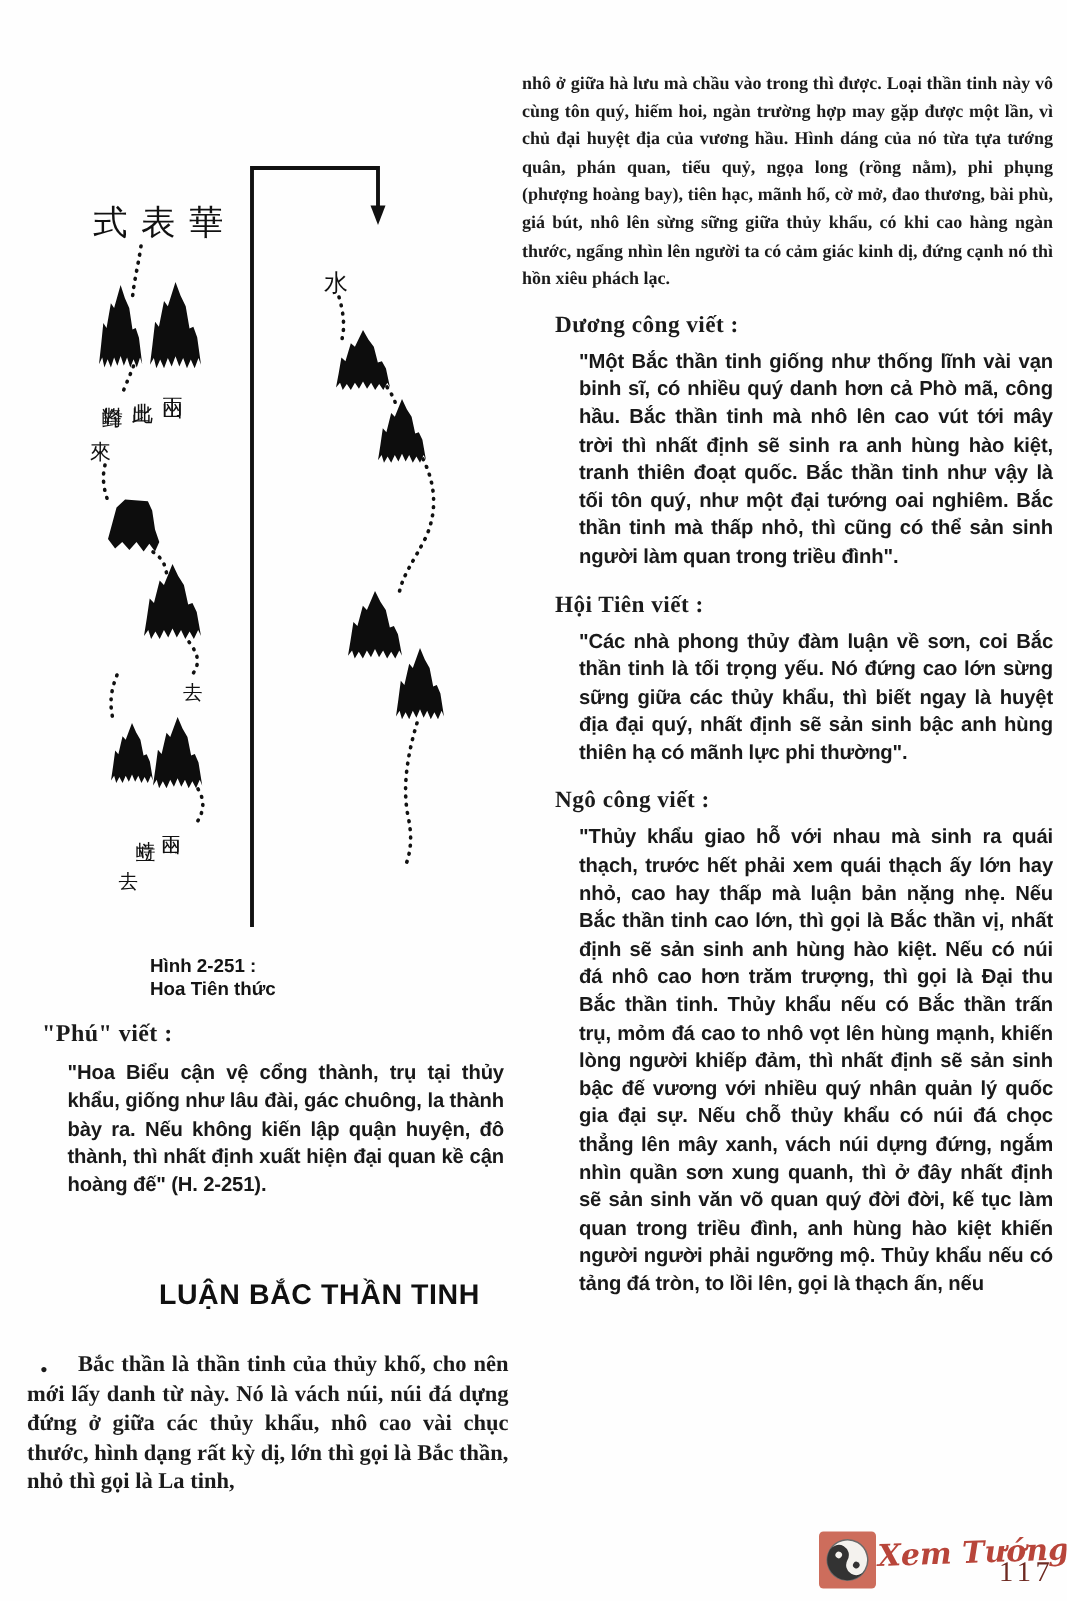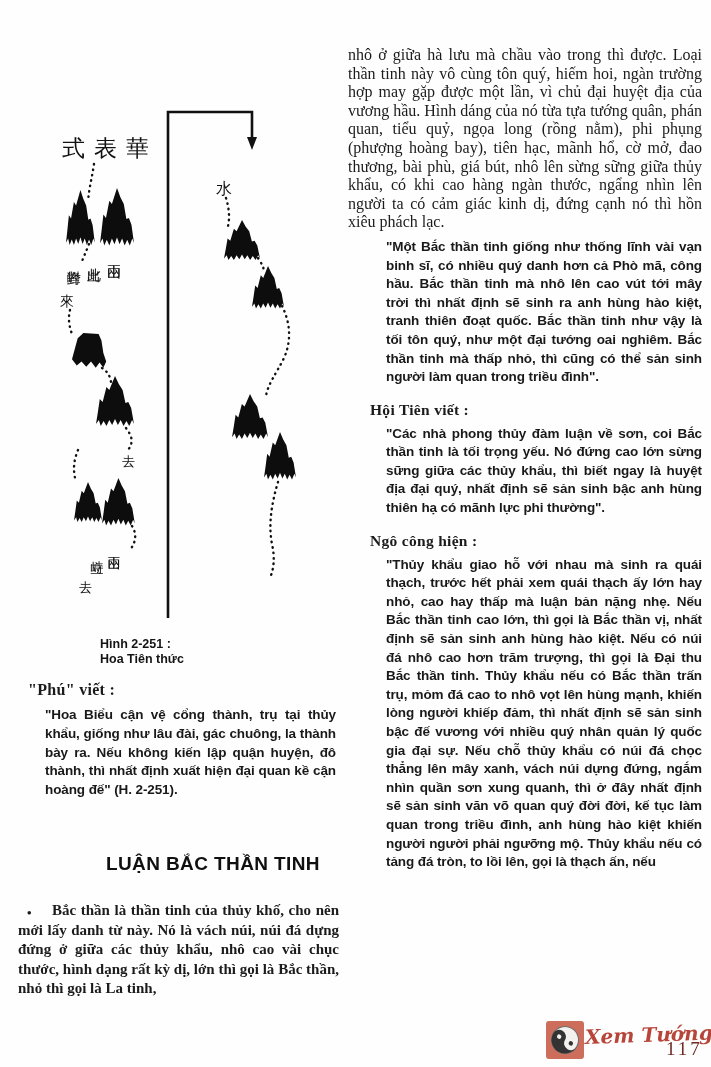--- a/index.html
+++ b/index.html
@@ -12,21 +12,21 @@
   .phu-head{left:28px;top:681px;font-size:16px;font-weight:bold;letter-spacing:.3px;}
   .phu-quote{left:45px;top:706px;width:291px;text-align:justify;
      font-family:"Liberation Sans", sans-serif;font-weight:bold;font-size:13.5px;line-height:18.8px;letter-spacing:-.1px;color:#191919;}
   .luan-head{left:28px;top:853px;width:292px;text-align:right;
      font-family:Liberation Sans, sans-serif;font-weight:900;font-size:19px;letter-spacing:.4px;color:#101010;}
   .left-para{left:18px;top:901px;width:321px;text-align:justify;text-indent:34px;
      font-size:15px;font-weight:bold;line-height:19.6px;}
   .left-para .bullet{position:absolute;left:9px;top:2px;text-indent:0;font-size:13px;}
   
   .right-col{left:348px;top:46px;width:354px;}
-  .rc-para{text-align:justify;font-size:16px;font-weight:normal;line-height:18.6px;margin:0;}
+  .rc-para{text-align:justify;font-size:12px;font-weight:bold;line-height:18.6px;margin:0;}
   .rc-head{font-size:15.5px;font-weight:bold;margin:13px 0 0 22px;letter-spacing:.3px;}
   .rc-quote{margin:6px 0 0 38px;text-align:justify;
      font-family:"Liberation Sans", sans-serif;font-weight:bold;font-size:13.5px;line-height:18.6px;letter-spacing:-.1px;color:#191919;}
   .mt14{margin-top:14px;}
   
   .figure-svg{left:26px;top:106px;}
   .vt{writing-mode:vertical-rl;}
   
   .wm-logo{left:546px;top:1021px;width:38px;height:38px;background:#cd6d5c;border-radius:3px;
      display:flex;align-items:center;justify-content:center;}
@@ -94,26 +94,27 @@
 <div class="abs luan-head">LUẬN BẮC THẦN TINH</div>
 
 <div class="abs left-para">
   <span class="bullet">•</span>
   <span>Bắc thần là thần tinh của thủy khố, cho nên mới lấy danh từ này. Nó là vách núi, núi đá dựng đứng ở giữa các thủy khẩu, nhô cao vài chục thước, hình dạng rất kỳ dị, lớn thì gọi là Bắc thần, nhỏ thì gọi là La tinh,</span>
 </div>
 
 <div class="abs right-col">
   <p class="rc-para">nhô ở giữa hà lưu mà chầu vào trong thì được. Loại thần tinh này vô cùng tôn quý, hiếm hoi, ngàn trường hợp may gặp được một lần, vì chủ đại huyệt địa của vương hầu. Hình dáng của nó từa tựa tướng quân, phán quan, tiểu quỷ, ngọa long (rồng nằm), phi phụng (phượng hoàng bay), tiên hạc, mãnh hổ, cờ mở, đao thương, bài phù, giá bút, nhô lên sừng sững giữa thủy khẩu, có khi cao hàng ngàn thước, ngẩng nhìn lên người ta có cảm giác kinh dị, đứng cạnh nó thì hồn xiêu phách lạc.</p>
 
+  <div class="rc-head">Dương công viết :</div>
   <div class="rc-quote">"Một Bắc thần tinh giống như thống lĩnh vài vạn binh sĩ, có nhiều quý danh hơn cả Phò mã, công hầu. Bắc thần tinh mà nhô lên cao vút tới mây trời thì nhất định sẽ sinh ra anh hùng hào kiệt, tranh thiên đoạt quốc. Bắc thần tinh như vậy là tối tôn quý, như một đại tướng oai nghiêm. Bắc thần tinh mà thấp nhỏ, thì cũng có thể sản sinh người làm quan trong triều đình".</div>
 
   <div class="rc-head mt14">Hội Tiên viết :</div>
   <div class="rc-quote">"Các nhà phong thủy đàm luận về sơn, coi Bắc thần tinh là tối trọng yếu. Nó đứng cao lớn sừng sững giữa các thủy khẩu, thì biết ngay là huyệt địa đại quý, nhất định sẽ sản sinh bậc anh hùng thiên hạ có mãnh lực phi thường".</div>
 
-  <div class="rc-head mt14">Ngô công hiện :</div>
+  <div class="rc-head mt14">Ngô công viết :</div>
   <div class="rc-quote">"Thủy khẩu giao hỗ với nhau mà sinh ra quái thạch, trước hết phải xem quái thạch ấy lớn hay nhỏ, cao hay thấp mà luận bản nặng nhẹ. Nếu Bắc thần tinh cao lớn, thì gọi là Bắc thần vị, nhất định sẽ sản sinh anh hùng hào kiệt. Nếu có núi đá nhô cao hơn trăm trượng, thì gọi là Đại thu Bắc thần tinh. Thủy khẩu nếu có Bắc thần trấn trụ, mỏm đá cao to nhô vọt lên hùng mạnh, khiến lòng người khiếp đảm, thì nhất định sẽ sản sinh bậc đế vương với nhiều quý nhân quản lý quốc gia đại sự. Nếu chỗ thủy khẩu có núi đá chọc thẳng lên mây xanh, vách núi dựng đứng, ngắm nhìn quần sơn xung quanh, thì ở đây nhất định sẽ sản sinh văn võ quan quý đời đời, kế tục làm quan trong triều đình, anh hùng hào kiệt khiến người người phải ngưỡng mộ. Thủy khẩu nếu có tảng đá tròn, to lồi lên, gọi là thạch ấn, nếu</div>
 </div>
 
 <div class="abs wm-logo">
   <svg width="30" height="30" viewBox="0 0 30 30">
     <g transform="rotate(120 15 15)">
       <circle cx="15" cy="15" r="13.5" fill="#f4f2ee" stroke="#6b6b6b" stroke-width="1"></circle>
       <path d="M15 1.5 a13.5 13.5 0 0 1 0 27 a6.75 6.75 0 0 1 0 -13.5 a6.75 6.75 0 0 0 0 -13.5 z" fill="#333"></path>
       <circle cx="15" cy="8.25" r="2.2" fill="#333"></circle>
       <circle cx="15" cy="21.75" r="2.2" fill="#f4f2ee"></circle>

